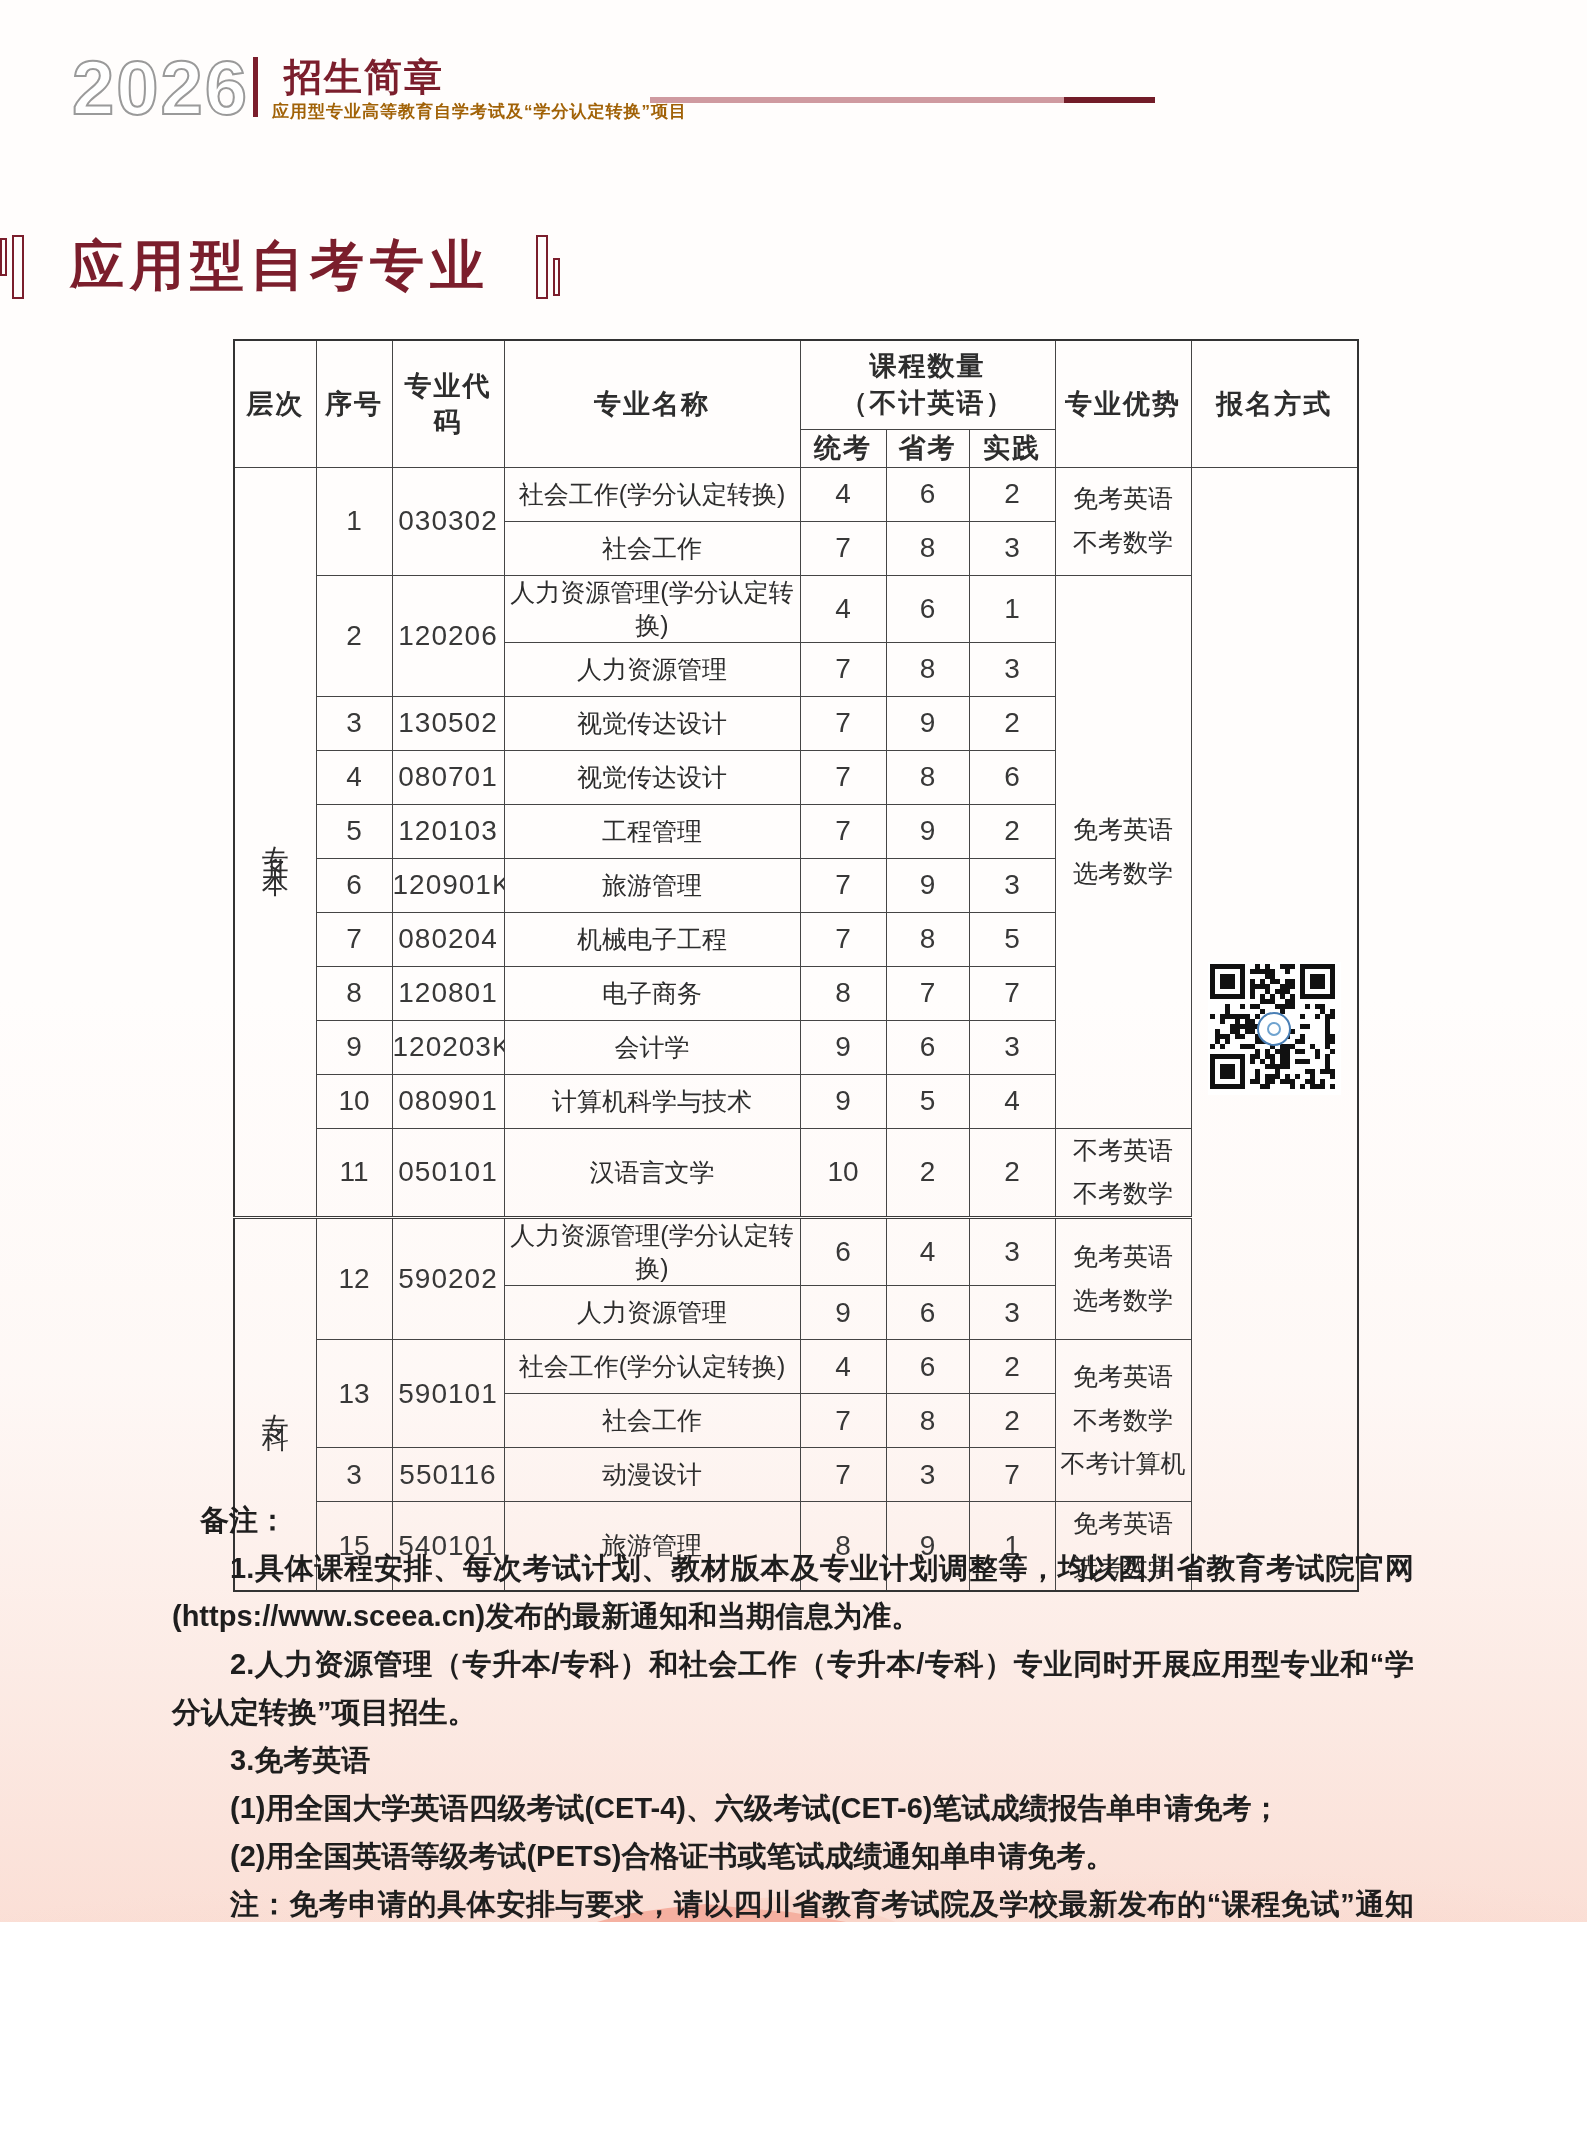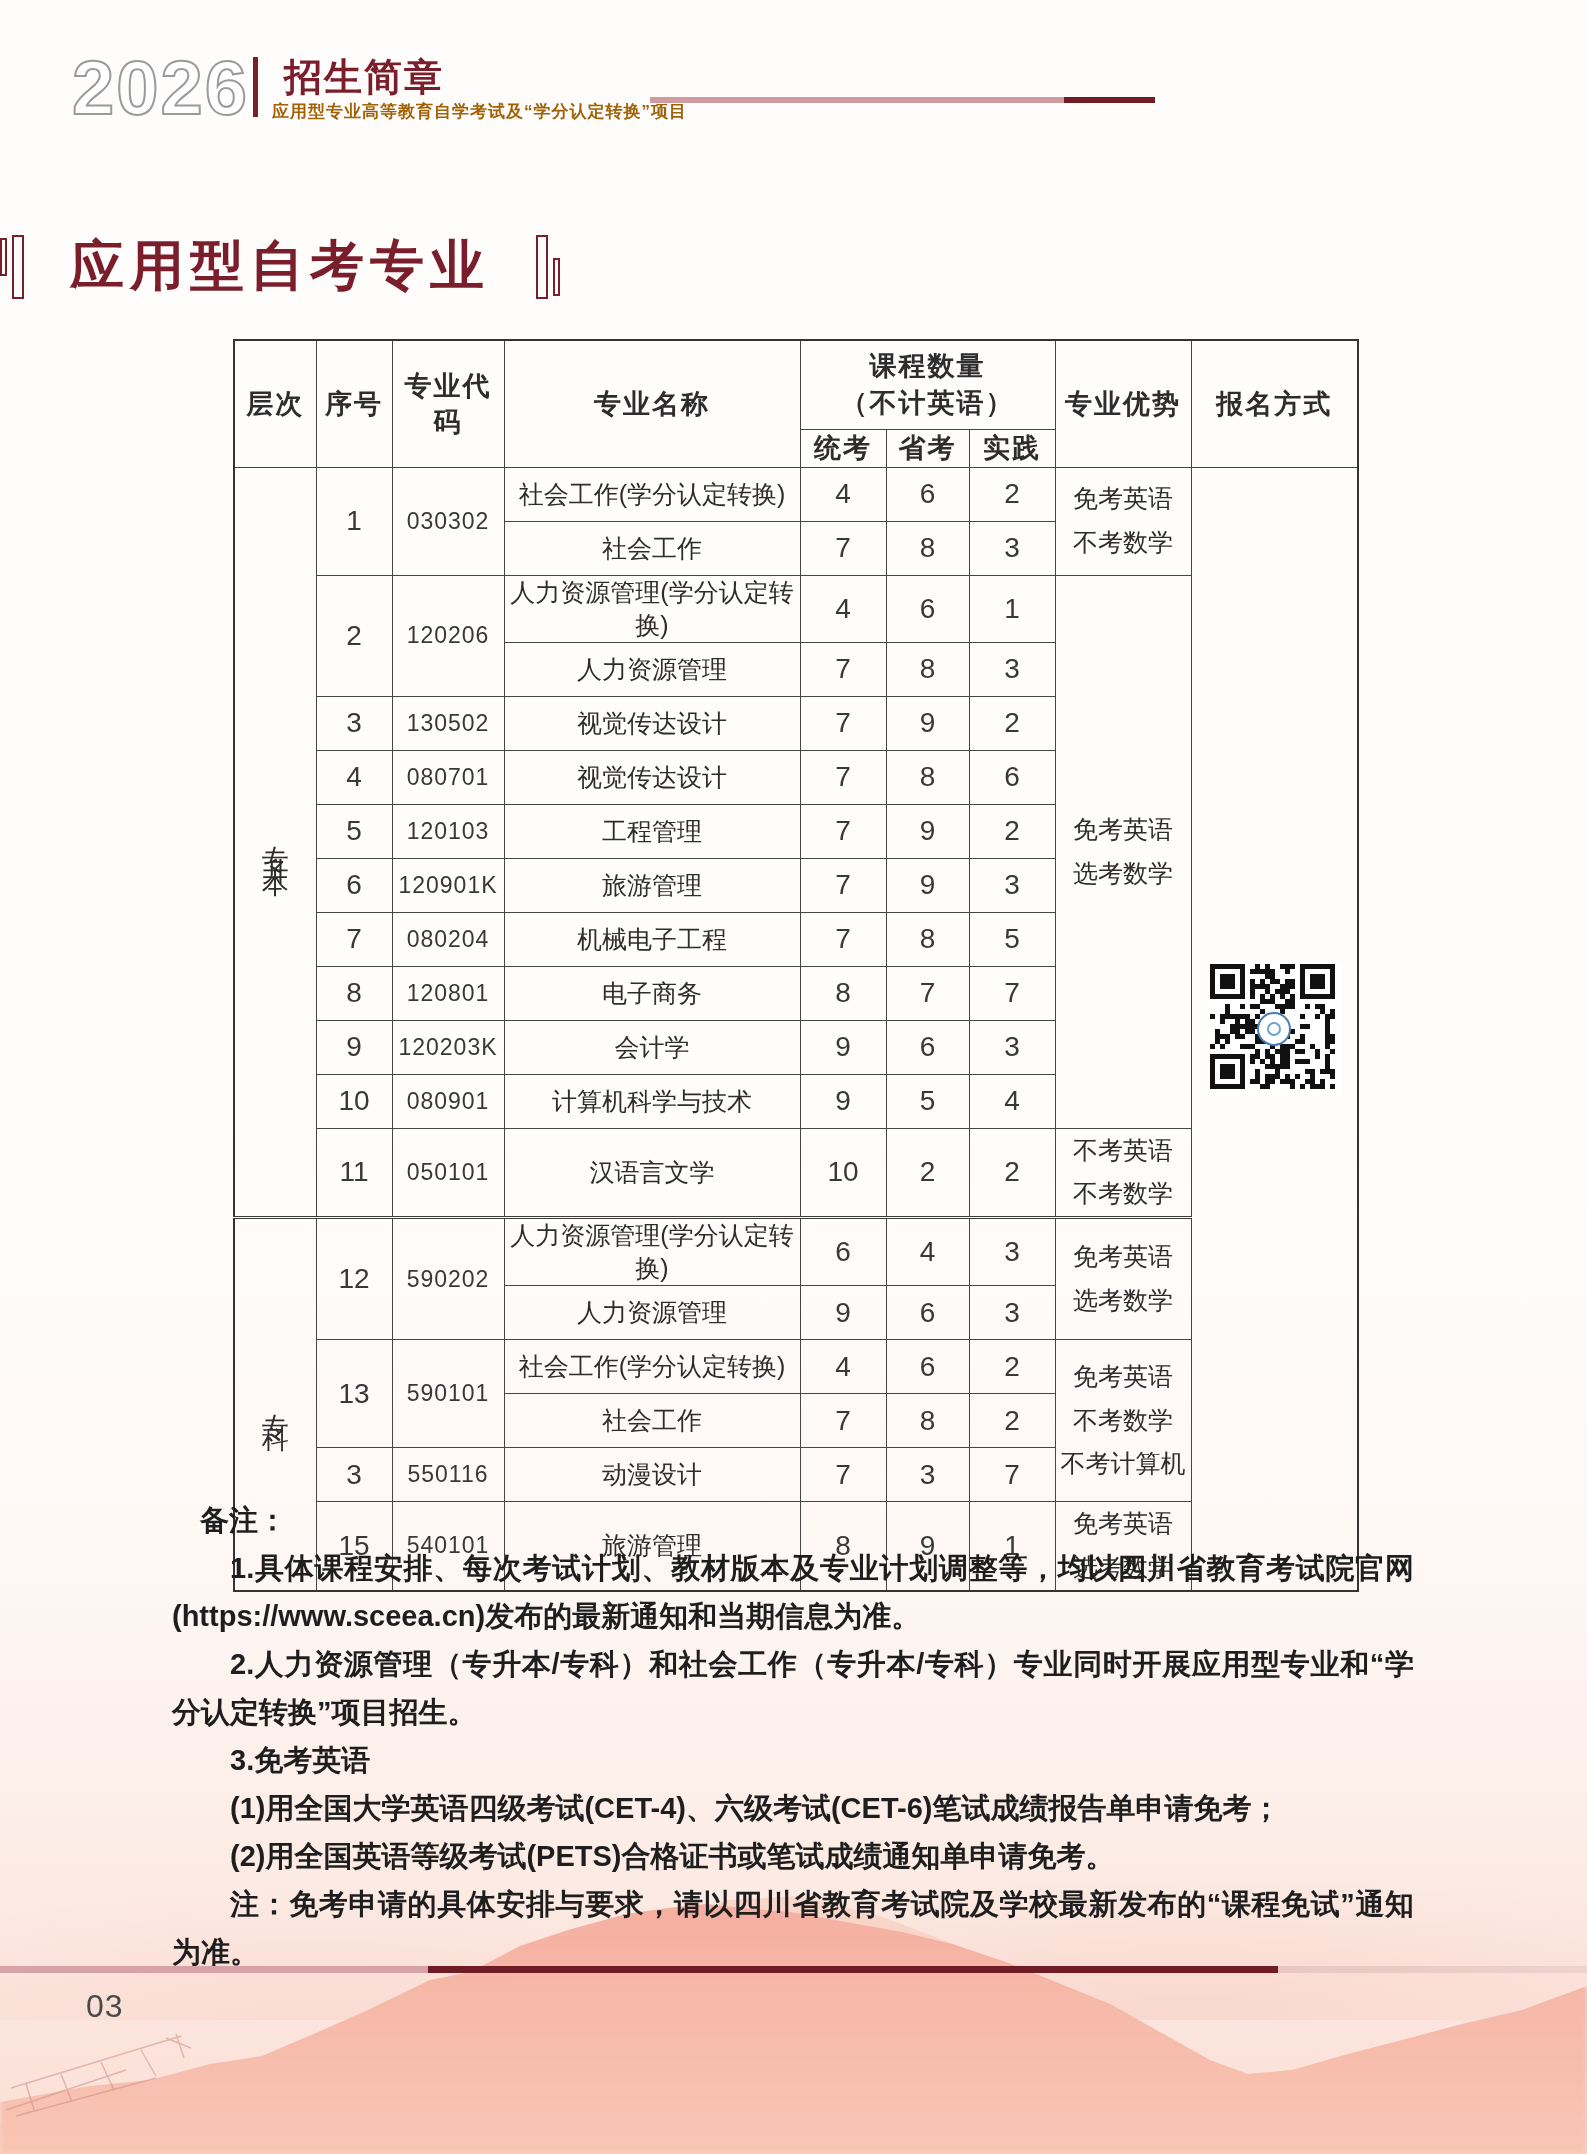--- a/index.html
+++ b/index.html
@@ -1,17 +1,17 @@
 <!DOCTYPE html>
 <html><head>
 <meta charset="utf-8">
 <style>
   html,body{margin:0;padding:0;}
   body{font-family:"Liberation Sans","DejaVu Sans",sans-serif;}
-  .page{position:relative;width:1587px;height:2154px;background:#fffdfc;overflow:hidden;}
+  .page{position:relative;width:1587px;height:1922px;background:#fffdfc;overflow:hidden;}
 
   
   .bg-tint{position:absolute;left:0;top:0;width:100%;height:100%;
     background:linear-gradient(180deg,rgba(255,255,255,0) 0%,rgba(255,255,255,0) 52%,
       rgba(252,238,233,.35) 72%,rgba(251,228,220,.75) 88%,rgba(250,220,210,.9) 100%);}
   .cloud{position:absolute;left:0;top:1800px;width:1587px;height:220px;
     background:radial-gradient(60% 90% at 75% 95%,rgba(248,205,193,.55) 0%,rgba(248,205,193,0) 70%),
                radial-gradient(45% 80% at 20% 100%,rgba(248,210,198,.5) 0%,rgba(248,210,198,0) 75%);}
   .mtn{position:absolute;left:0;top:1834px;width:1587px;height:320px;filter:blur(2px);}
   .mtn-back{background:linear-gradient(180deg,#fad8cd 0%,#f9cdc0 100%);
@@ -51,21 +51,21 @@
     table-layout:fixed;width:1124px;color:#2d2d2d;}
   table.major th,table.major td{border:1px solid #454545;text-align:center;
     vertical-align:middle;padding:0;overflow:hidden;}
   table.major{border:2px solid #333;}
   table.major th{font-size:27px;font-weight:bold;letter-spacing:2px;}
   th.wide{letter-spacing:6px;}
   th.courses{white-space:pre-line;line-height:1.35;font-size:26px;letter-spacing:1px;}
   tr.h1{height:89px;} tr.h2{height:38px;}
   tr.r{height:54px;}
   td.num{font-size:28px;font-weight:400;color:#383838;}
-  td.code{font-size:23px;font-weight:400;color:#383838;letter-spacing:1px;}
+  td.code{font-size:28px;font-weight:400;color:#383838;letter-spacing:1px;}
   td.name{font-size:25px;}
   td.level{font-size:27px;writing-mode:vertical-rl;text-orientation:upright;
     letter-spacing:12px;padding-top:0;}
   td.adv{font-size:25px;white-space:pre-line;line-height:1.75;}
   tr.section-start td{border-top:3px double #3a3a3a;}
 
   
   td.qrcell{vertical-align:middle;}
   .qr{position:relative;width:129px;height:129px;margin:0 auto;background:#fff;padding:2px;}
   .qr svg{display:block;}

